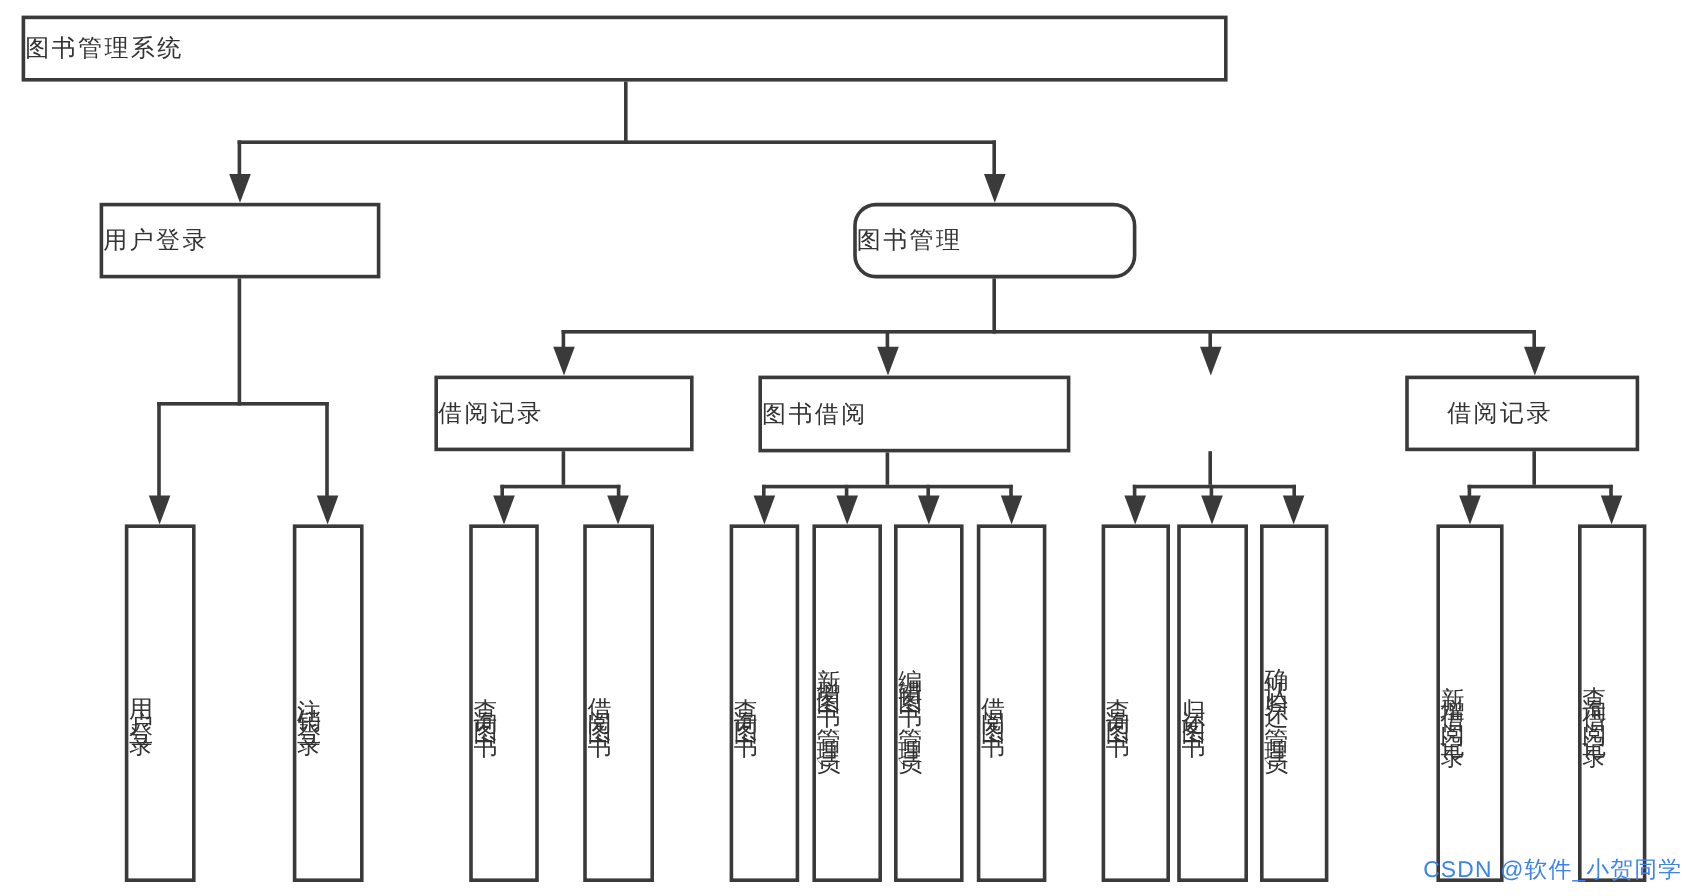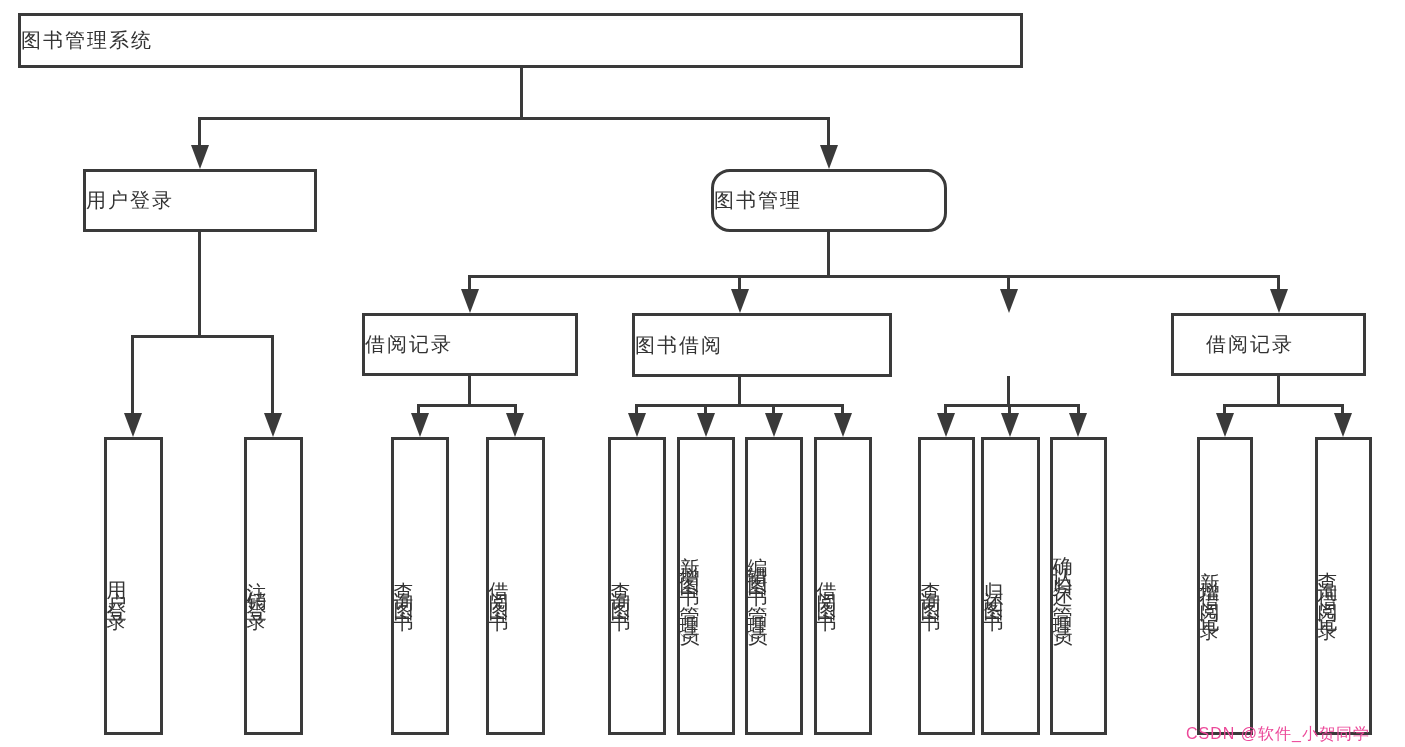--- a/index.html
+++ b/index.html
@@ -39,26 +39,25 @@
   .arrow{
     position:absolute;
     width:0;height:0;
     border-left:9px solid transparent;
     border-right:9px solid transparent;
     border-top:24px solid #3a3a3a;
   }
   .watermark{
     position:absolute;
     left:1186px;top:712px;
-    font-size:16px;
-    color:#ec4899;
+    font-size:19px;
+    color:#3b82f6;
     letter-spacing:1px;
     white-space:nowrap;
     z-index:5;
-    margin-top:12px;
   }
 </style>
 </head>
 <body>
 
 <div class="canvas">
 
   <div class="node node-h" style="left:18px;top:13px;width:1005px;height:55px;">
     <span>图书管理系统</span>
   </div>

